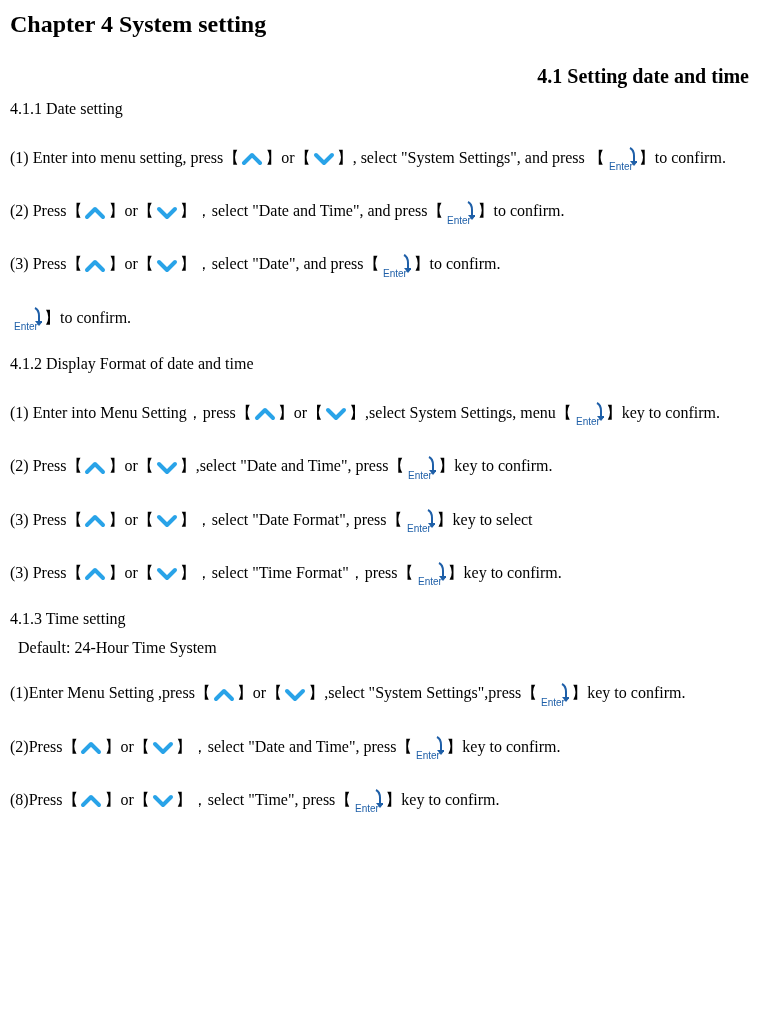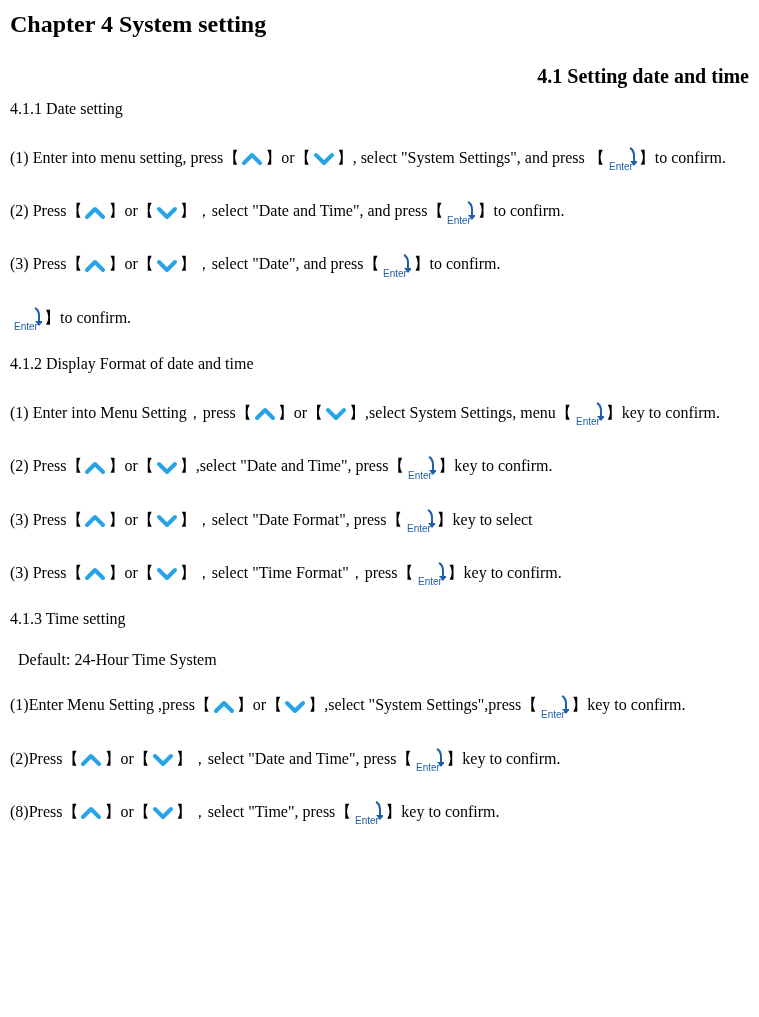--- a/index.html
+++ b/index.html
@@ -150,21 +150,21 @@
         <polyline points="3,13 11,5 19,13" fill="none" stroke="#29a3e8" stroke-width="4" stroke-linecap="round" stroke-linejoin="round"></polyline>
       </svg></span><span>】or【</span><span class="icon-down"><svg width="22" height="18" viewBox="0 0 22 18">
         <polyline points="3,5 11,13 19,5" fill="none" stroke="#29a3e8" stroke-width="4" stroke-linecap="round" stroke-linejoin="round"></polyline>
       </svg></span><span>】，select "Time Format"，press【</span><span class="icon-enter"><svg width="30" height="26" viewBox="0 0 30 26">
         <path d="M 23 2 Q 27 4 27 10 L 27 15" fill="none" stroke="#1e5fa8" stroke-width="2"></path>
         <polygon points="23,15 31,15 27,20" fill="#1e5fa8"></polygon>
         <text x="2" y="24" font-size="10" fill="#1e5fa8" font-family="Arial">Enter</text>
       </svg></span><span>】key to confirm.</span>
 </p>
 
-<h3 style="margin-top:0;margin-bottom:20px;">4.1.3 Time setting</h3>
+<h3 style="margin-top:0;margin-bottom:8px;">4.1.3 Time setting</h3>
 
 <p class="default">Default: 24-Hour Time System</p>
 
 <p>
 <span>(1)Enter Menu Setting ,press【</span><span class="icon-up"><svg width="22" height="18" viewBox="0 0 22 18">
         <polyline points="3,13 11,5 19,13" fill="none" stroke="#29a3e8" stroke-width="4" stroke-linecap="round" stroke-linejoin="round"></polyline>
       </svg></span><span>】or【</span><span class="icon-down"><svg width="22" height="18" viewBox="0 0 22 18">
         <polyline points="3,5 11,13 19,5" fill="none" stroke="#29a3e8" stroke-width="4" stroke-linecap="round" stroke-linejoin="round"></polyline>
       </svg></span><span>】,select "System Settings",press【</span><span class="icon-enter"><svg width="30" height="26" viewBox="0 0 30 26">
         <path d="M 23 2 Q 27 4 27 10 L 27 15" fill="none" stroke="#1e5fa8" stroke-width="2"></path>

